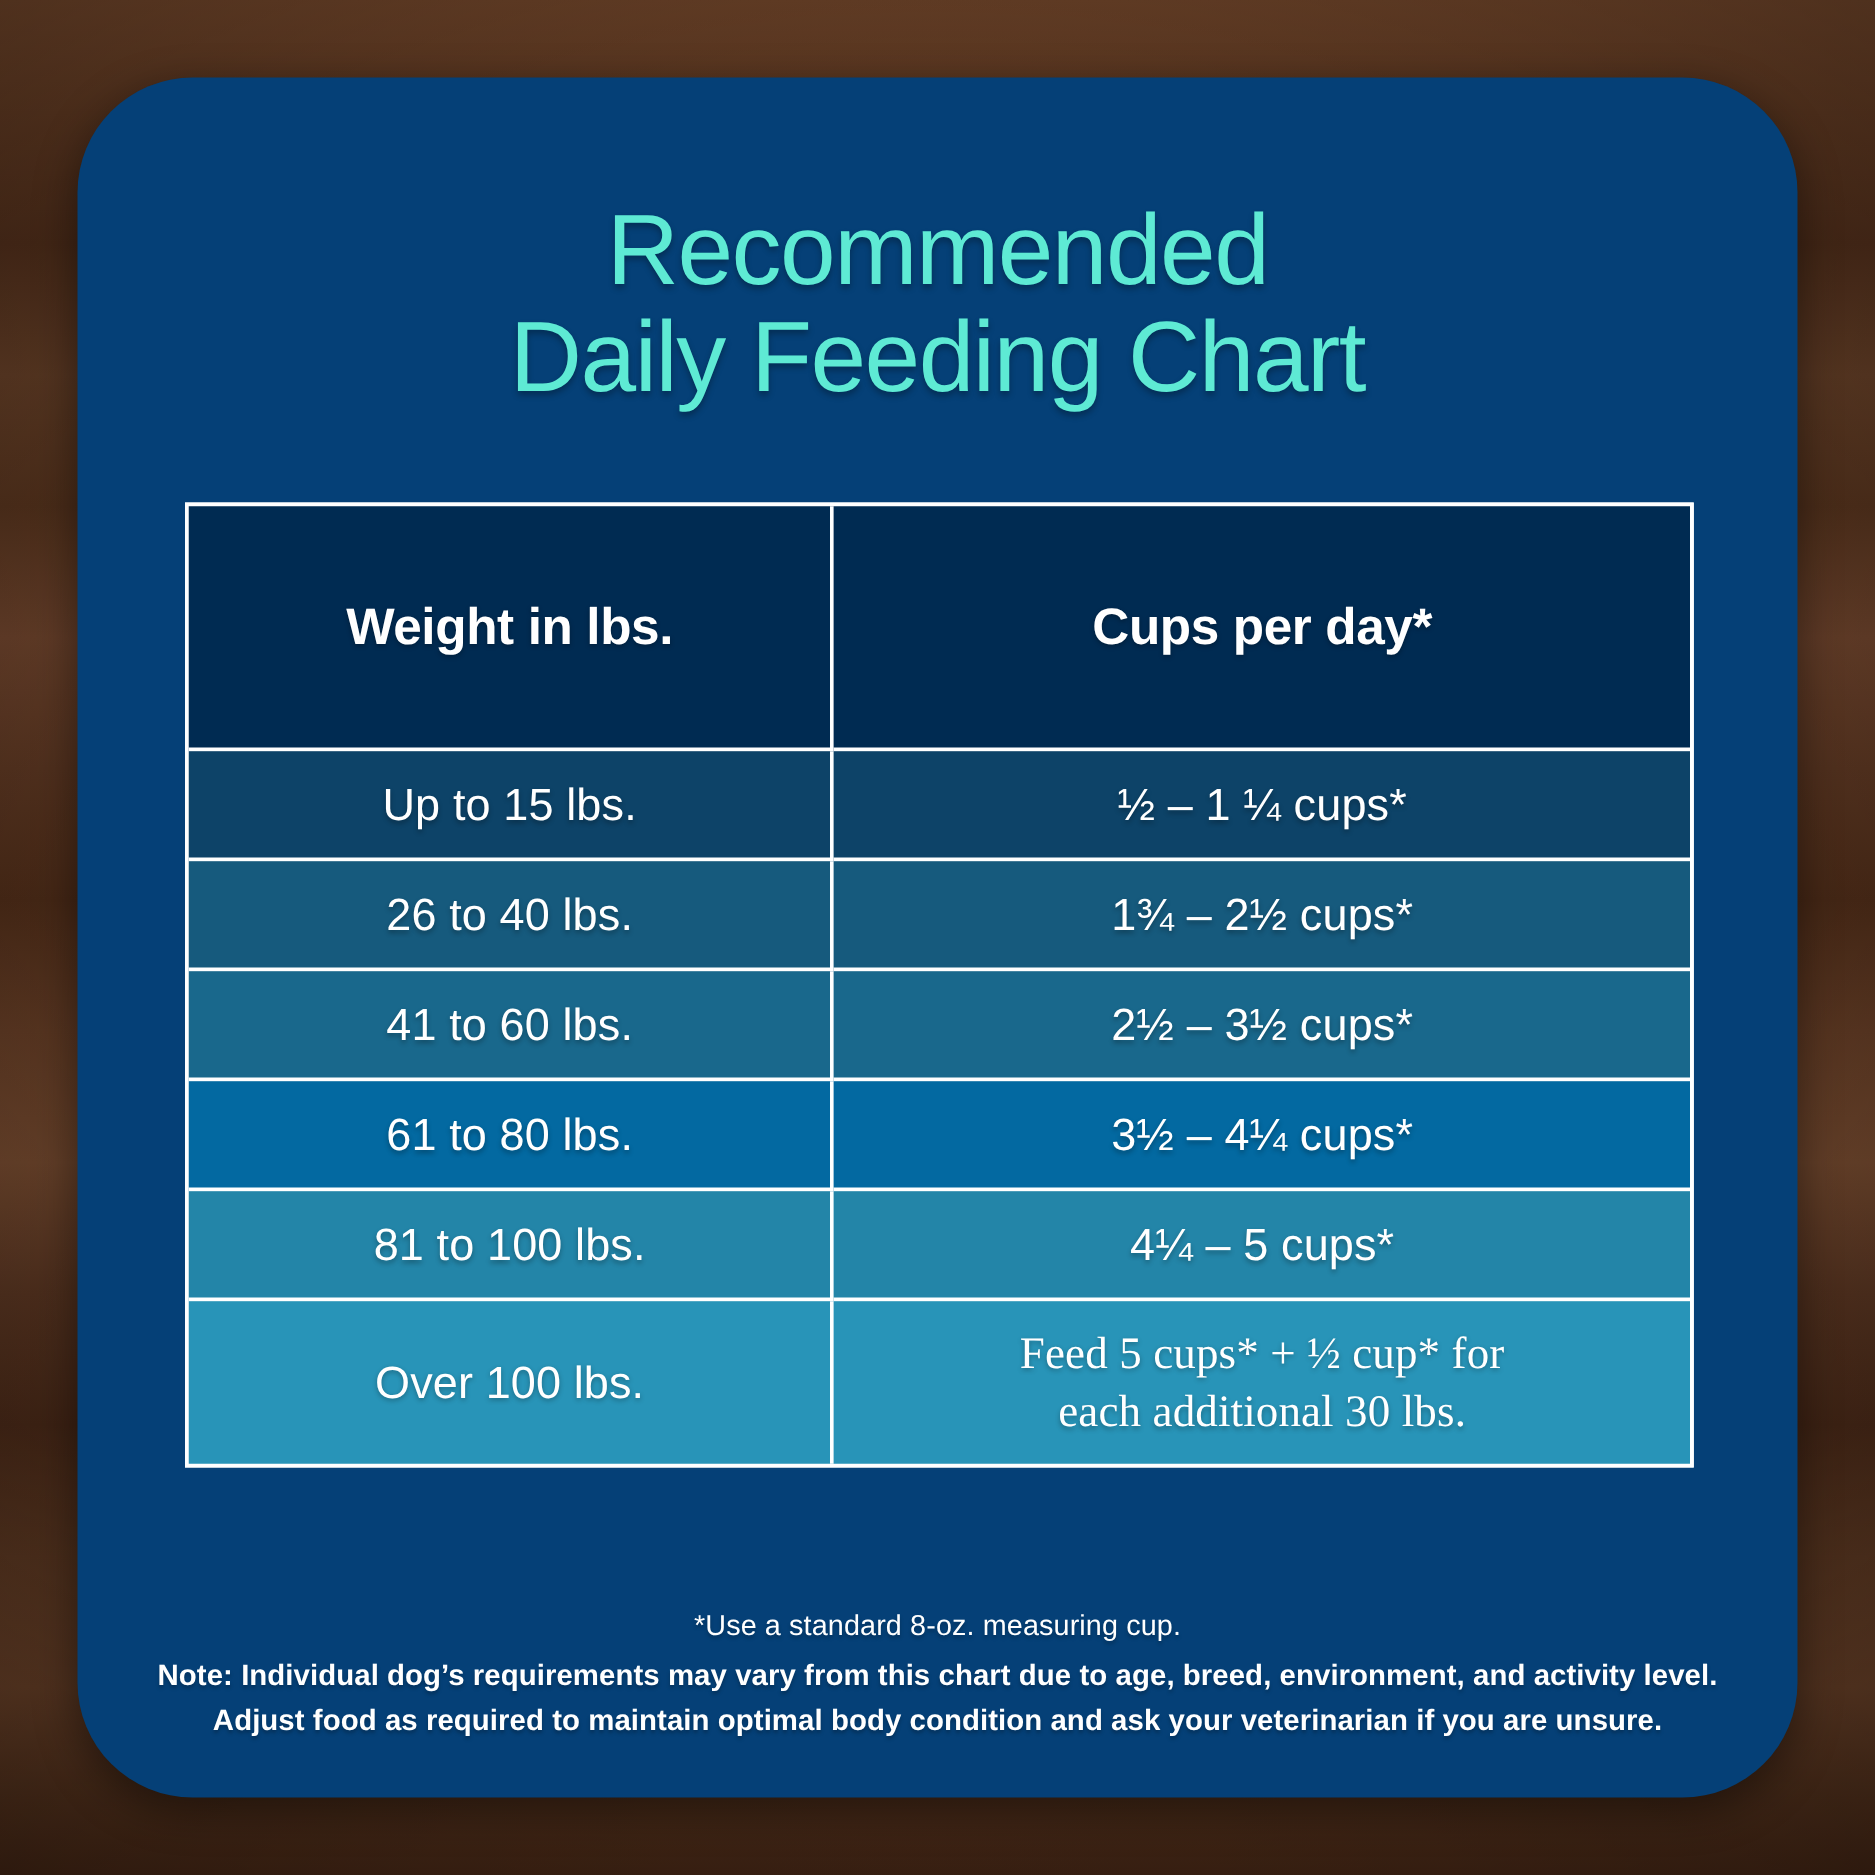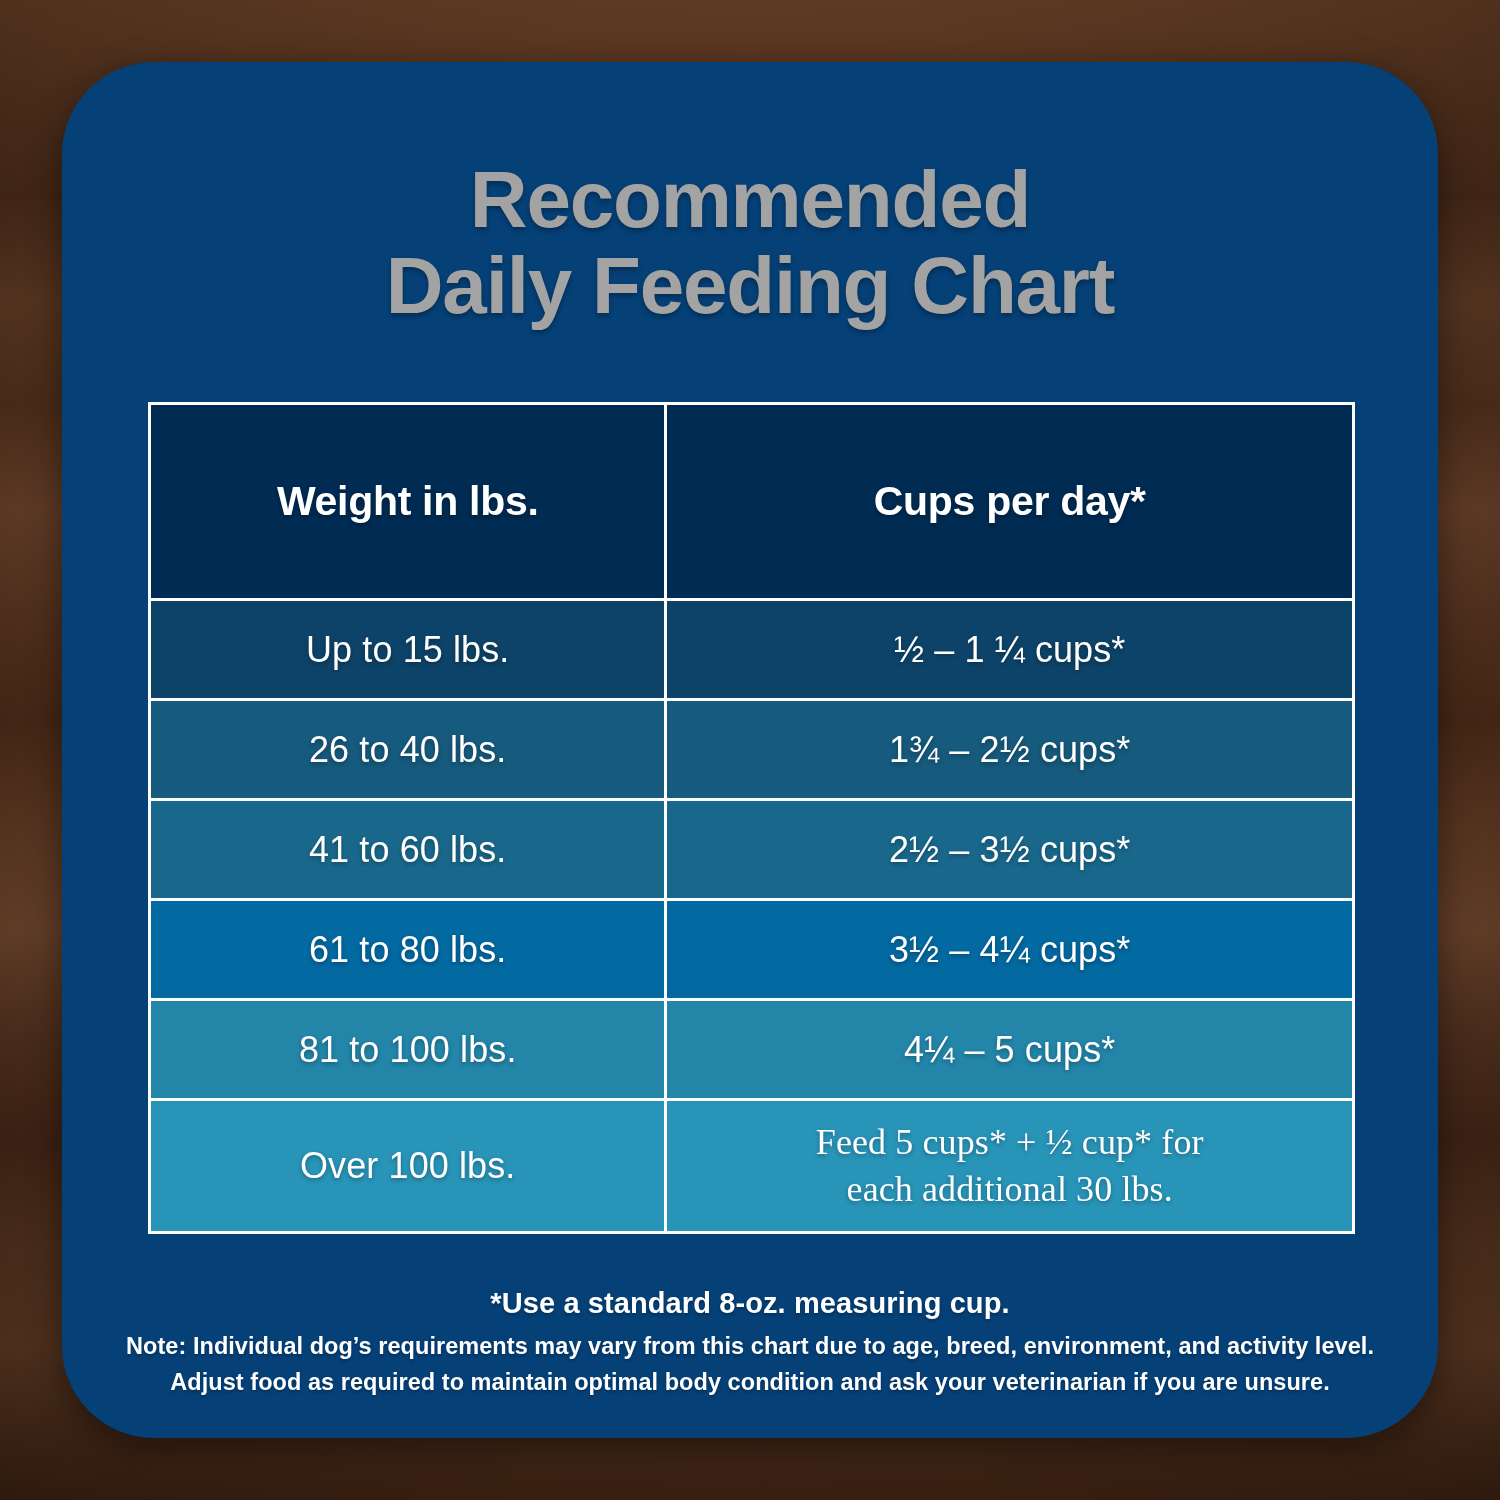--- a/index.html
+++ b/index.html
@@ -87,23 +87,23 @@
     overflow: hidden;
   }
 
   
   #title {
     position: absolute;
     left: 0;
     right: 0;
     top: 95px;
     text-align: center;
-    color: #a3a3a3;
+    color: #5eead4;
     font-size: 80px;
-    font-weight: bold;
+    font-weight: normal;
     line-height: 1.07;
     letter-spacing: -1.2px;
     text-shadow: 0 3px 5px rgba(0,0,0,0.30);
   }
   #title .tline { display: block; }
 
   
   #feeding-table {
     position: absolute;
     left: 86px;
@@ -140,21 +140,21 @@
     background: #002b52;
     height: 196px;
     font-size: 41px;
     font-weight: bold;
     letter-spacing: -0.3px;
     text-shadow: 0 2px 4px rgba(0,0,0,0.30);
   }
 
   
   .row-cell {
-    height: 100px;
+    height: 88px;
     font-size: 36px;
     font-weight: normal;
     letter-spacing: 0.1px;
     text-shadow: 0 2px 4px rgba(0,0,0,0.30);
   }
   .row-cell.tall { height: 130px; }
   .row-cell .two-line { line-height: 1.30; font-family: Liberation Serif, serif; }
 
   
   .r0 .row-cell { background: #0d4368; }
@@ -169,22 +169,22 @@
   #footnotes {
     position: absolute;
     left: 40px;
     right: 40px;
     top: 1225px;
     text-align: center;
     color: #ffffff;
     text-shadow: 0 2px 3px rgba(0,0,0,0.25);
   }
   #footnote-star {
-    font-size: 29px;
-    font-weight: bold;
+    font-size: 23px;
+    font-weight: normal;
     letter-spacing: 0.1px;
     margin-bottom: 9px;
   }
   .note-line {
     font-size: 23.5px;
     font-weight: bold;
     line-height: 1.52;
     letter-spacing: 0.05px;
   }
 </style>

